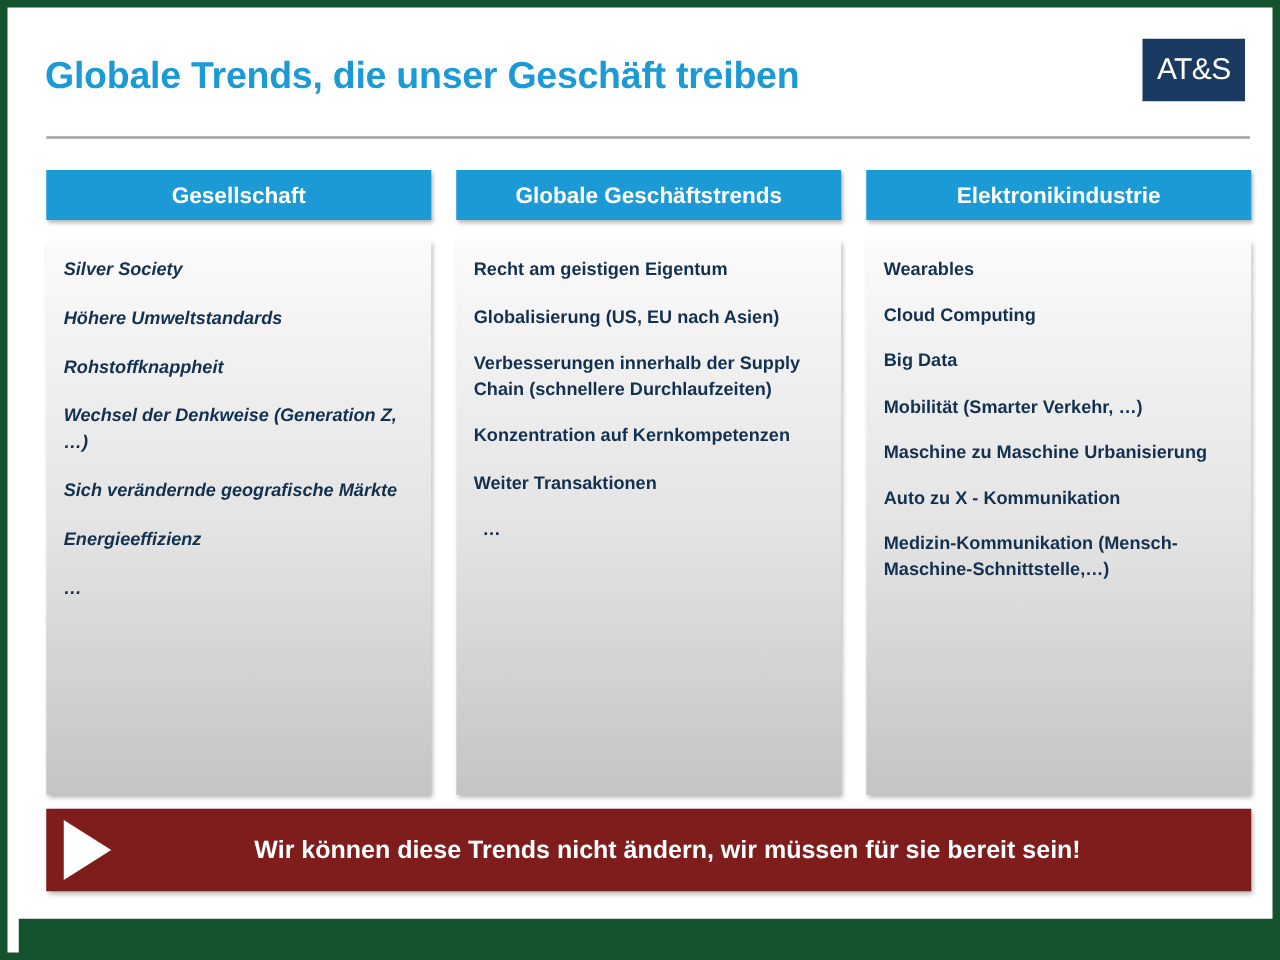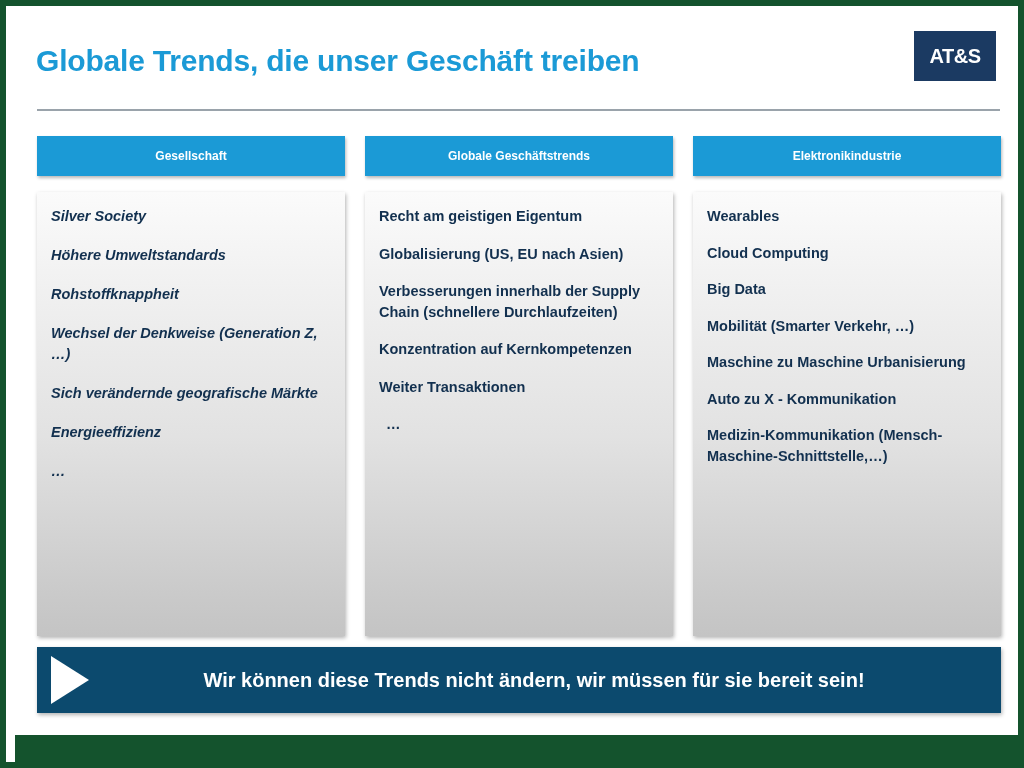--- a/index.html
+++ b/index.html
@@ -41,22 +41,22 @@
     top: 25px;
     width: 82px;
     height: 50px;
     background: #1b3a62;
     display: flex;
     align-items: center;
     justify-content: center;
   }
   .logo-text {
     color: #ffffff;
-    font-size: 20px;
-    font-weight: bold;
+    font-size: 24px;
+    font-weight: normal;
     letter-spacing: -0.5px;
   }
 
   .title-divider {
     position: absolute;
     left: 31px;
     top: 103px;
     width: 963px;
     height: 2px;
     background: #9aa3ab;
@@ -74,21 +74,21 @@
   .column {
     width: 308px;
     display: flex;
     flex-direction: column;
   }
 
   .col-header {
     height: 40px;
     background: #1b9ad6;
     color: #ffffff;
-    font-size: 12px;
+    font-size: 18px;
     font-weight: bold;
     display: flex;
     align-items: center;
     justify-content: center;
     box-shadow: 1px 2px 3px rgba(0,0,0,0.28);
   }
 
   .col-body {
     margin-top: 16px;
     height: 444px;
@@ -114,21 +114,21 @@
   .col2 .item { margin-bottom: 17px; }
   .col3 .item { margin-bottom: 16px; }
 
   
   .banner {
     position: absolute;
     left: 31px;
     top: 641px;
     width: 964px;
     height: 66px;
-    background: #0c4a6e;
+    background: #7f1d1d;
     box-shadow: 1px 2px 4px rgba(0,0,0,0.3);
   }
   .banner-arrow {
     position: absolute;
     left: 14px;
     top: 9px;
     width: 0;
     height: 0;
     border-top: 24px solid transparent;
     border-bottom: 24px solid transparent;

